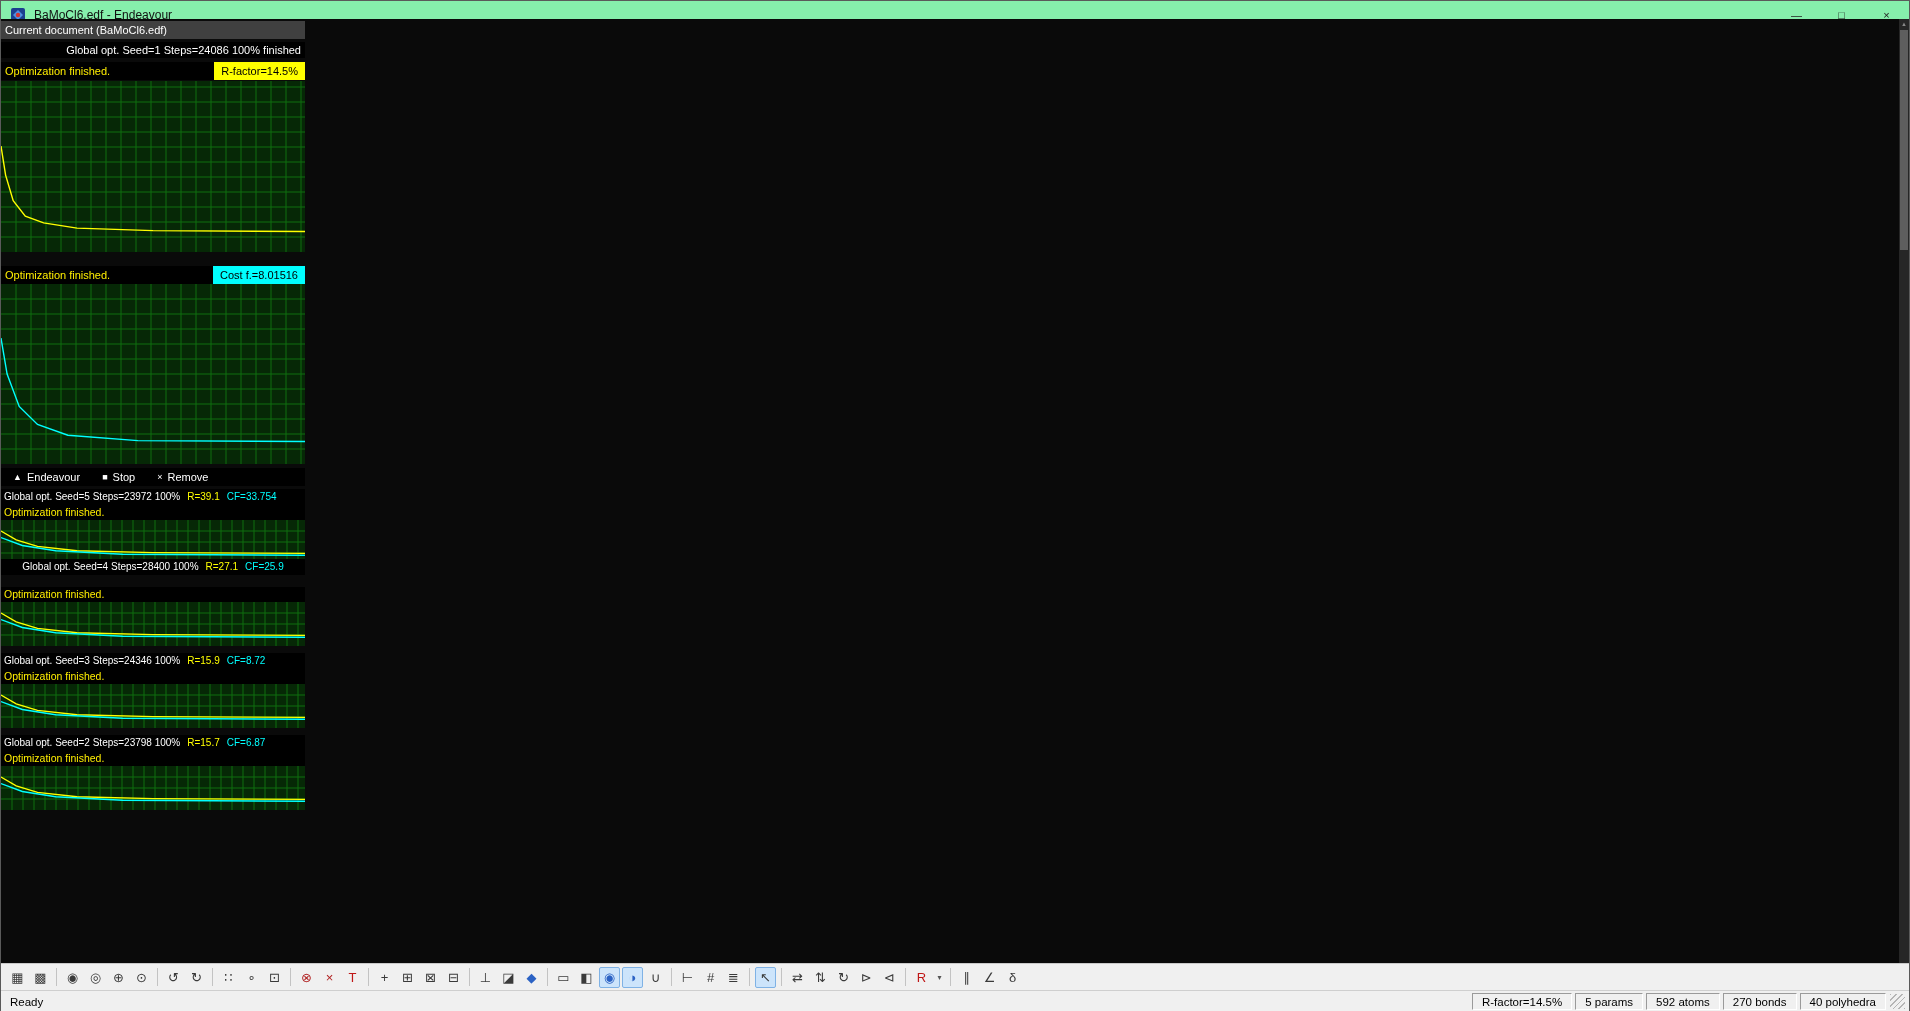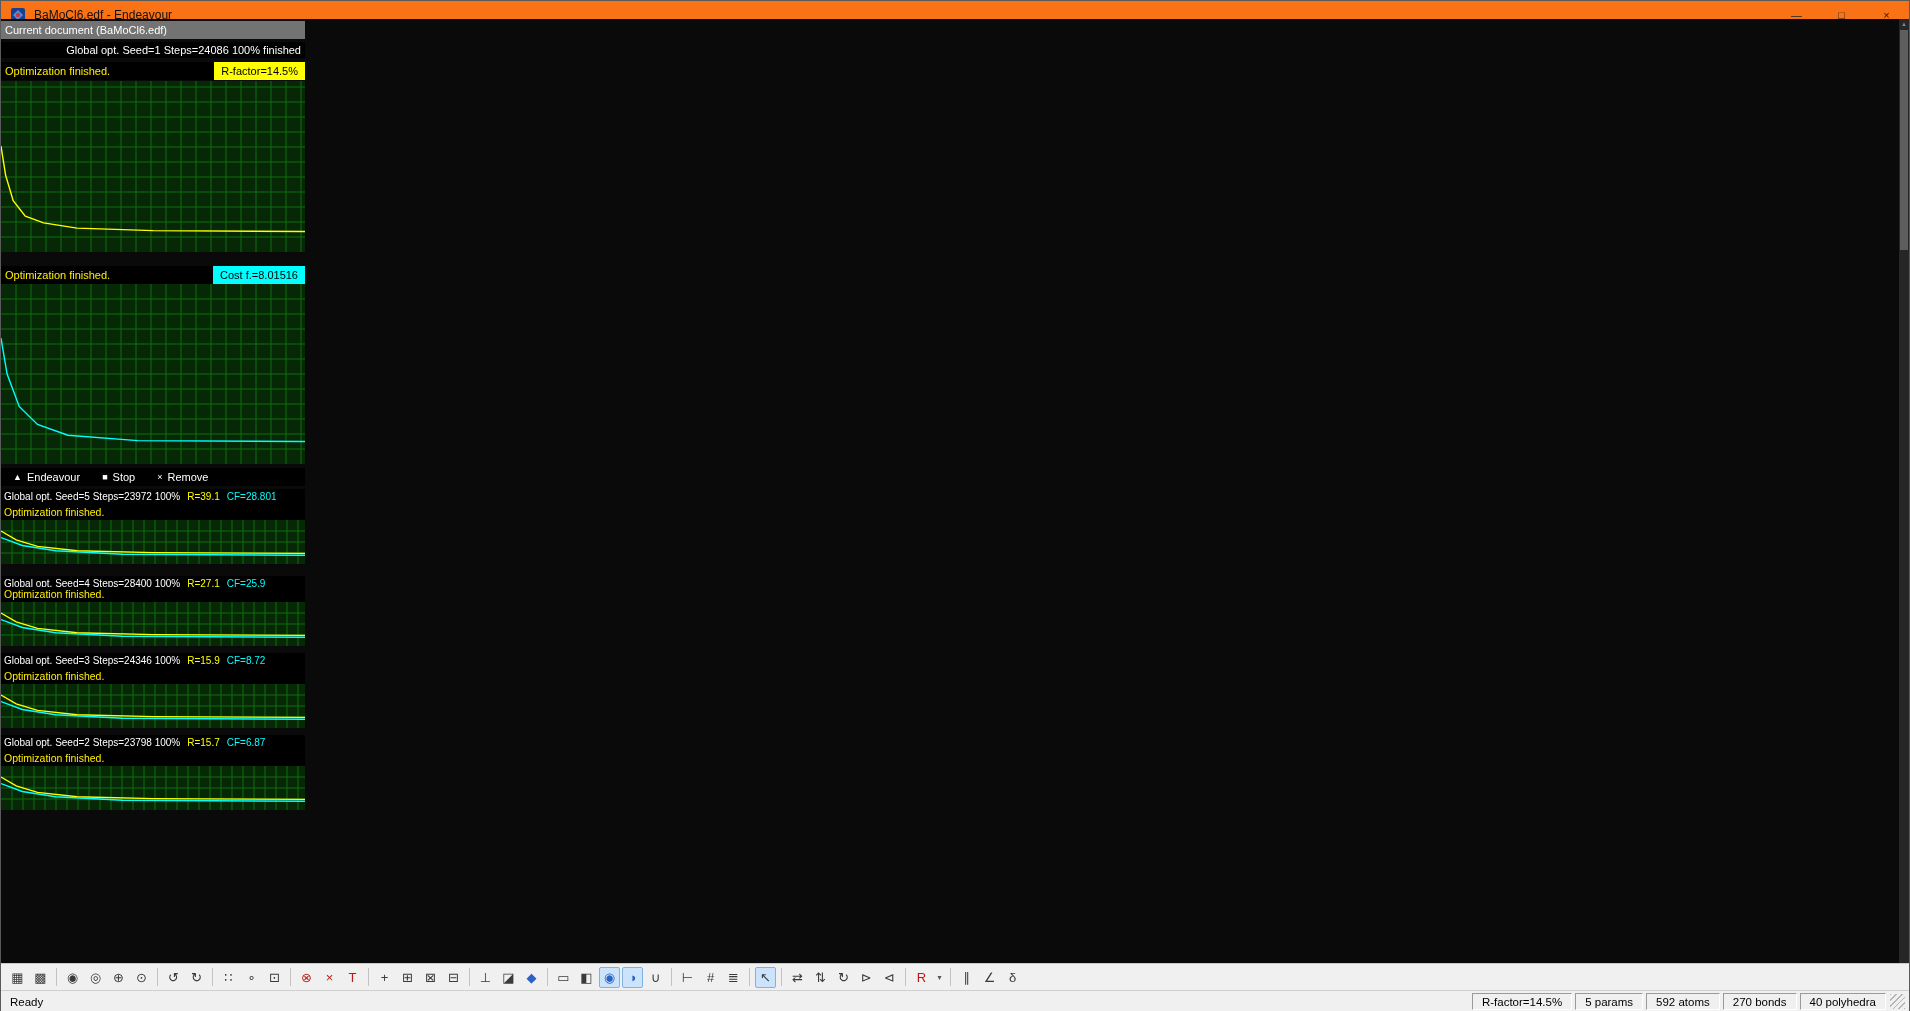--- a/index.html
+++ b/index.html
@@ -1,21 +1,21 @@
 <!DOCTYPE html>
 <html><head>
 <meta charset="utf-8">
 <style>
 *{box-sizing:border-box;margin:0;padding:0}
 html,body{width:1910px;height:1011px;overflow:hidden}
 body{font-family:"Liberation Sans","DejaVu Sans",sans-serif;background:#f0f0f0;position:relative;font-size:12px;color:#000}
 #app{position:absolute;left:0;top:0;width:1910px;height:1011px;background:#f0f0f0;border:1px solid #5a5a5a}
 
 
-#titlebar{position:absolute;left:0;top:0;width:100%;height:27px;background:#f97316;display:flex;align-items:center}
+#titlebar{position:absolute;left:0;top:0;width:100%;height:27px;background:#86efac;display:flex;align-items:center}
 #app-icon{width:16px;height:16px;margin:0 8px 0 9px;flex:none}
 #title-text{font-size:12px;color:#111}
 .tspacer{flex:1}
 .win-btn{width:45px;height:27px;display:flex;align-items:center;justify-content:center;font-size:11px;color:#222}
 
 
 #menubar{position:absolute;left:0;top:27px;width:100%;height:27px;background:#f0f0f0;display:flex;align-items:center;padding-left:8px}
 .menu-item{padding:4px 9px;font-size:12px;color:#111}
 
 
@@ -61,21 +61,21 @@
 
 .lscroll{position:absolute;right:1px;top:1px;bottom:1px;width:13px;background:#f2f2f2;border-left:1px solid #d6d6d6}
 .lscroll .arr{height:13px;display:flex;align-items:center;justify-content:center;font-size:7px;color:#666}
 .lscroll .thumb{position:absolute;left:1px;right:1px;top:14px;height:150px;background:#cdcdcd;border:1px solid #b5b5b5}
 .lscroll .arr.bottom{position:absolute;bottom:0;left:0;right:0}
 
 
 #progress-header{height:18px;background:#f0f0f0;display:flex;align-items:center;padding:0 5px;font-size:11px;border-bottom:1px solid #b0b0b0;color:#000}
 #progress-header .ph-title{flex:1}
 #progress-body{position:absolute;left:0;top:18px;right:0;bottom:0;background:#0a0a0a}
-.pnavy{background:#737373;color:#fff;font-size:11px;line-height:18px;height:18px;padding:0 4px;white-space:nowrap}
+.pnavy{background:#404040;color:#fff;font-size:11px;line-height:18px;height:18px;padding:0 4px;white-space:nowrap}
 .pblack{background:#000;color:#fff;font-size:11px;line-height:16px;height:16px;padding:0 4px;white-space:nowrap}
 .prow{display:flex;height:18px;background:#000}
 .postatus{flex:1;color:#ffee00;font-size:11px;line-height:18px;padding:0 4px;white-space:nowrap}
 .pbadge-y{background:#ffff00;color:#000;font-size:11px;line-height:18px;padding:0 7px;white-space:nowrap}
 .pbadge-c{background:#00ffff;color:#000;font-size:11px;line-height:18px;padding:0 7px;white-space:nowrap}
 .pbtns{display:flex;align-items:center;background:#000;color:#fff;font-size:11px;height:18px;gap:22px;padding-left:12px}
 .pbtn{display:flex;gap:5px;align-items:center;cursor:default}
 .pbtn .ic{font-size:9px}
 .mini-head{display:flex;background:#000;font-size:10px;height:16px;line-height:16px;padding:0 3px;color:#fff;white-space:nowrap}
 .mini-head .mr{color:#ffff00;margin-left:7px}
@@ -950,21 +950,21 @@
             <span>Stop</span>
           </span>
           <span class="pbtn">
             <span class="ic">×</span>
             <span>Remove</span>
           </span>
         </div>
         <div class="mini-head" style="position: absolute; left: 0px; width: 304px; top: 470px; height: 16px;">
           <span>Global opt.  Seed=5  Steps=23972  100%</span>
           <span class="mr">R=39.1</span>
-          <span class="mc">CF=28.801</span>
+          <span class="mc">CF=33.754</span>
         </div>
         <div class="mini-status" style="position: absolute; left: 0px; width: 304px; top: 486px; height: 15px;">Optimization finished.</div>
         <div style="position: absolute; left: 0px; width: 304px; top: 501px; height: 44px;">
           <svg width="304" height="44">
             <rect x="0" y="0" width="304" height="44" fill="#062806"></rect>
             <line x1="11" y1="0" x2="11" y2="44" stroke="#0e6e0e"></line>
             <line x1="22" y1="0" x2="22" y2="44" stroke="#0e6e0e"></line>
             <line x1="33" y1="0" x2="33" y2="44" stroke="#0e6e0e"></line>
             <line x1="44" y1="0" x2="44" y2="44" stroke="#0e6e0e"></line>
             <line x1="55" y1="0" x2="55" y2="44" stroke="#0e6e0e"></line>
@@ -990,21 +990,21 @@
             <line x1="275" y1="0" x2="275" y2="44" stroke="#0e6e0e"></line>
             <line x1="286" y1="0" x2="286" y2="44" stroke="#0e6e0e"></line>
             <line x1="297" y1="0" x2="297" y2="44" stroke="#0e6e0e"></line>
             <line x1="0" y1="33" x2="304" y2="33" stroke="#0e6e0e"></line>
             <line x1="0" y1="22" x2="304" y2="22" stroke="#0e6e0e"></line>
             <line x1="0" y1="11" x2="304" y2="11" stroke="#0e6e0e"></line>
             <polyline points="0.0,11.0 15.2,19.8 36.5,26.4 76.0,30.8 152.0,32.6 304.0,33.4" fill="none" stroke="#ffff00" stroke-width="1.4"></polyline>
             <polyline points="0.0,17.6 21.3,25.5 54.7,30.8 121.6,34.3 304.0,35.2" fill="none" stroke="#00ffff" stroke-width="1.4"></polyline>
           </svg>
         </div>
-        <div class="mini-head" style="position: absolute; left: 0px; width: 304px; top: 557px; height: 16px;">
+        <div class="mini-head" style="position: absolute; left: 0px; width: 304px; top: 540px; height: 16px; justify-content: center;">
           <span>Global opt.  Seed=4  Steps=28400  100%</span>
           <span class="mr">R=27.1</span>
           <span class="mc">CF=25.9</span>
         </div>
         <div class="mini-status" style="position: absolute; left: 0px; width: 304px; top: 568px; height: 15px;">Optimization finished.</div>
         <div style="position: absolute; left: 0px; width: 304px; top: 583px; height: 44px;">
           <svg width="304" height="44">
             <rect x="0" y="0" width="304" height="44" fill="#062806"></rect>
             <line x1="11" y1="0" x2="11" y2="44" stroke="#0e6e0e"></line>
             <line x1="22" y1="0" x2="22" y2="44" stroke="#0e6e0e"></line>

